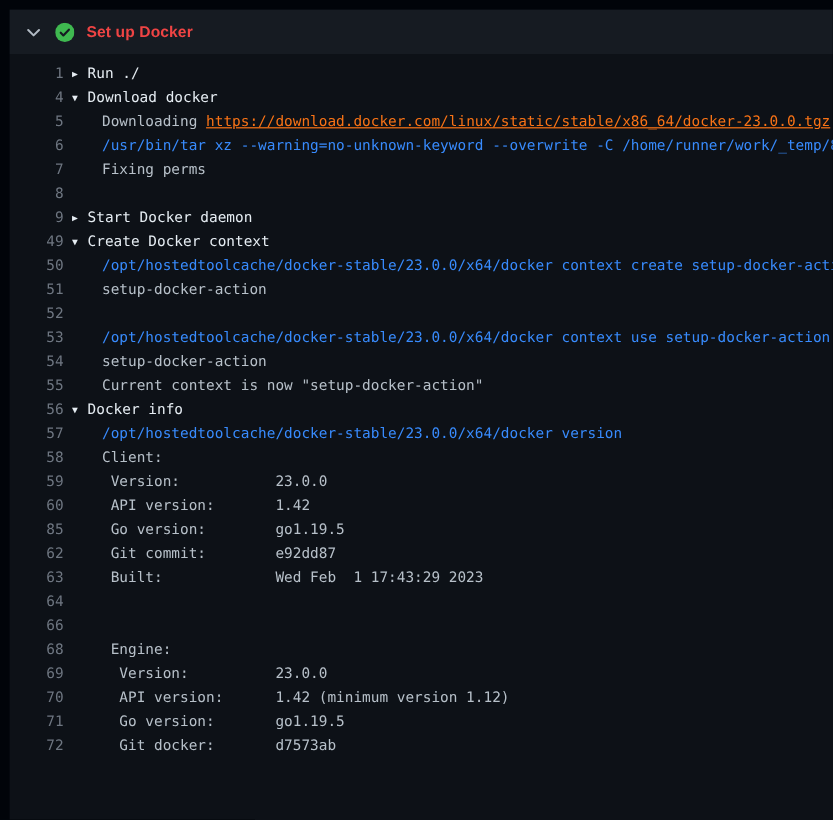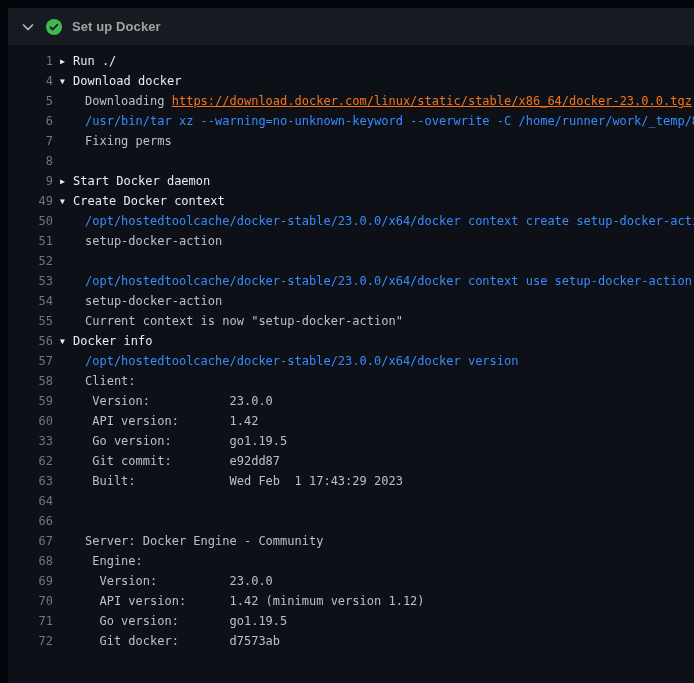--- a/index.html
+++ b/index.html
@@ -4,21 +4,21 @@
 <style>
   * { margin:0; padding:0; box-sizing:border-box; }
   html,body { width:694px; height:683px; background:#010409; overflow:hidden; }
   .panel { position:absolute; left:8px; top:8px; width:686px; height:675px; }
   .step-header {
     height:37px; background:#161b22; display:flex; align-items:center;
     padding:0 12px 0 10px; font-family:"Liberation Sans", sans-serif; cursor:pointer;
   }
   .chev { width:20px; height:20px; display:flex; align-items:center; justify-content:center; margin-right:8px; flex:none; }
   .check { width:16px; height:16px; margin-right:10px; flex:none; display:flex; align-items:center; }
-  .title { color:#a3a3a3; font-size:13px; font-weight:600; letter-spacing:.1px; }
+  .title { color:#ef4444; font-size:13px; font-weight:600; letter-spacing:.1px; }
   .log {
     background:#0d1117; height:638px; padding-top:6px; overflow:hidden;
     font-family:"DejaVu Sans Mono","Liberation Mono", monospace; font-size:12px;
   }
   .row { display:flex; height:20px; line-height:20px; white-space:pre; overflow:hidden; }
   .num { width:45px; flex:none; text-align:right; color:#6e7681; cursor:pointer; }
   .txt { flex:none; }
   .grp { color:#e6edf3; padding-left:7px; cursor:pointer; }
   .arr { display:inline-block; width:13px; font-size:8px; color:#e6edf3; vertical-align:1px; }
   .child { padding-left:32px; }
@@ -135,21 +135,21 @@
       <span class="num">59</span>
       <span class="txt child plain"> Version:           23.0.0</span>
     </div>
 
     <div class="row">
       <span class="num">60</span>
       <span class="txt child plain"> API version:       1.42</span>
     </div>
 
     <div class="row">
-      <span class="num">33</span>
+      <span class="num">85</span>
       <span class="txt child plain"> Go version:        go1.19.5</span>
     </div>
 
     <div class="row">
       <span class="num">62</span>
       <span class="txt child plain"> Git commit:        e92dd87</span>
     </div>
 
     <div class="row">
       <span class="num">63</span>
@@ -159,24 +159,20 @@
     <div class="row">
       <span class="num">64</span>
     </div>
 
 
     <div class="row">
       <span class="num">66</span>
       <span class="txt child plain"></span>
     </div>
 
-    <div class="row">
-      <span class="num">67</span>
-      <span class="txt child plain">Server: Docker Engine - Community</span>
-    </div>
 
     <div class="row">
       <span class="num">68</span>
       <span class="txt child plain"> Engine:</span>
     </div>
 
     <div class="row">
       <span class="num">69</span>
       <span class="txt child plain">  Version:          23.0.0</span>
     </div>

